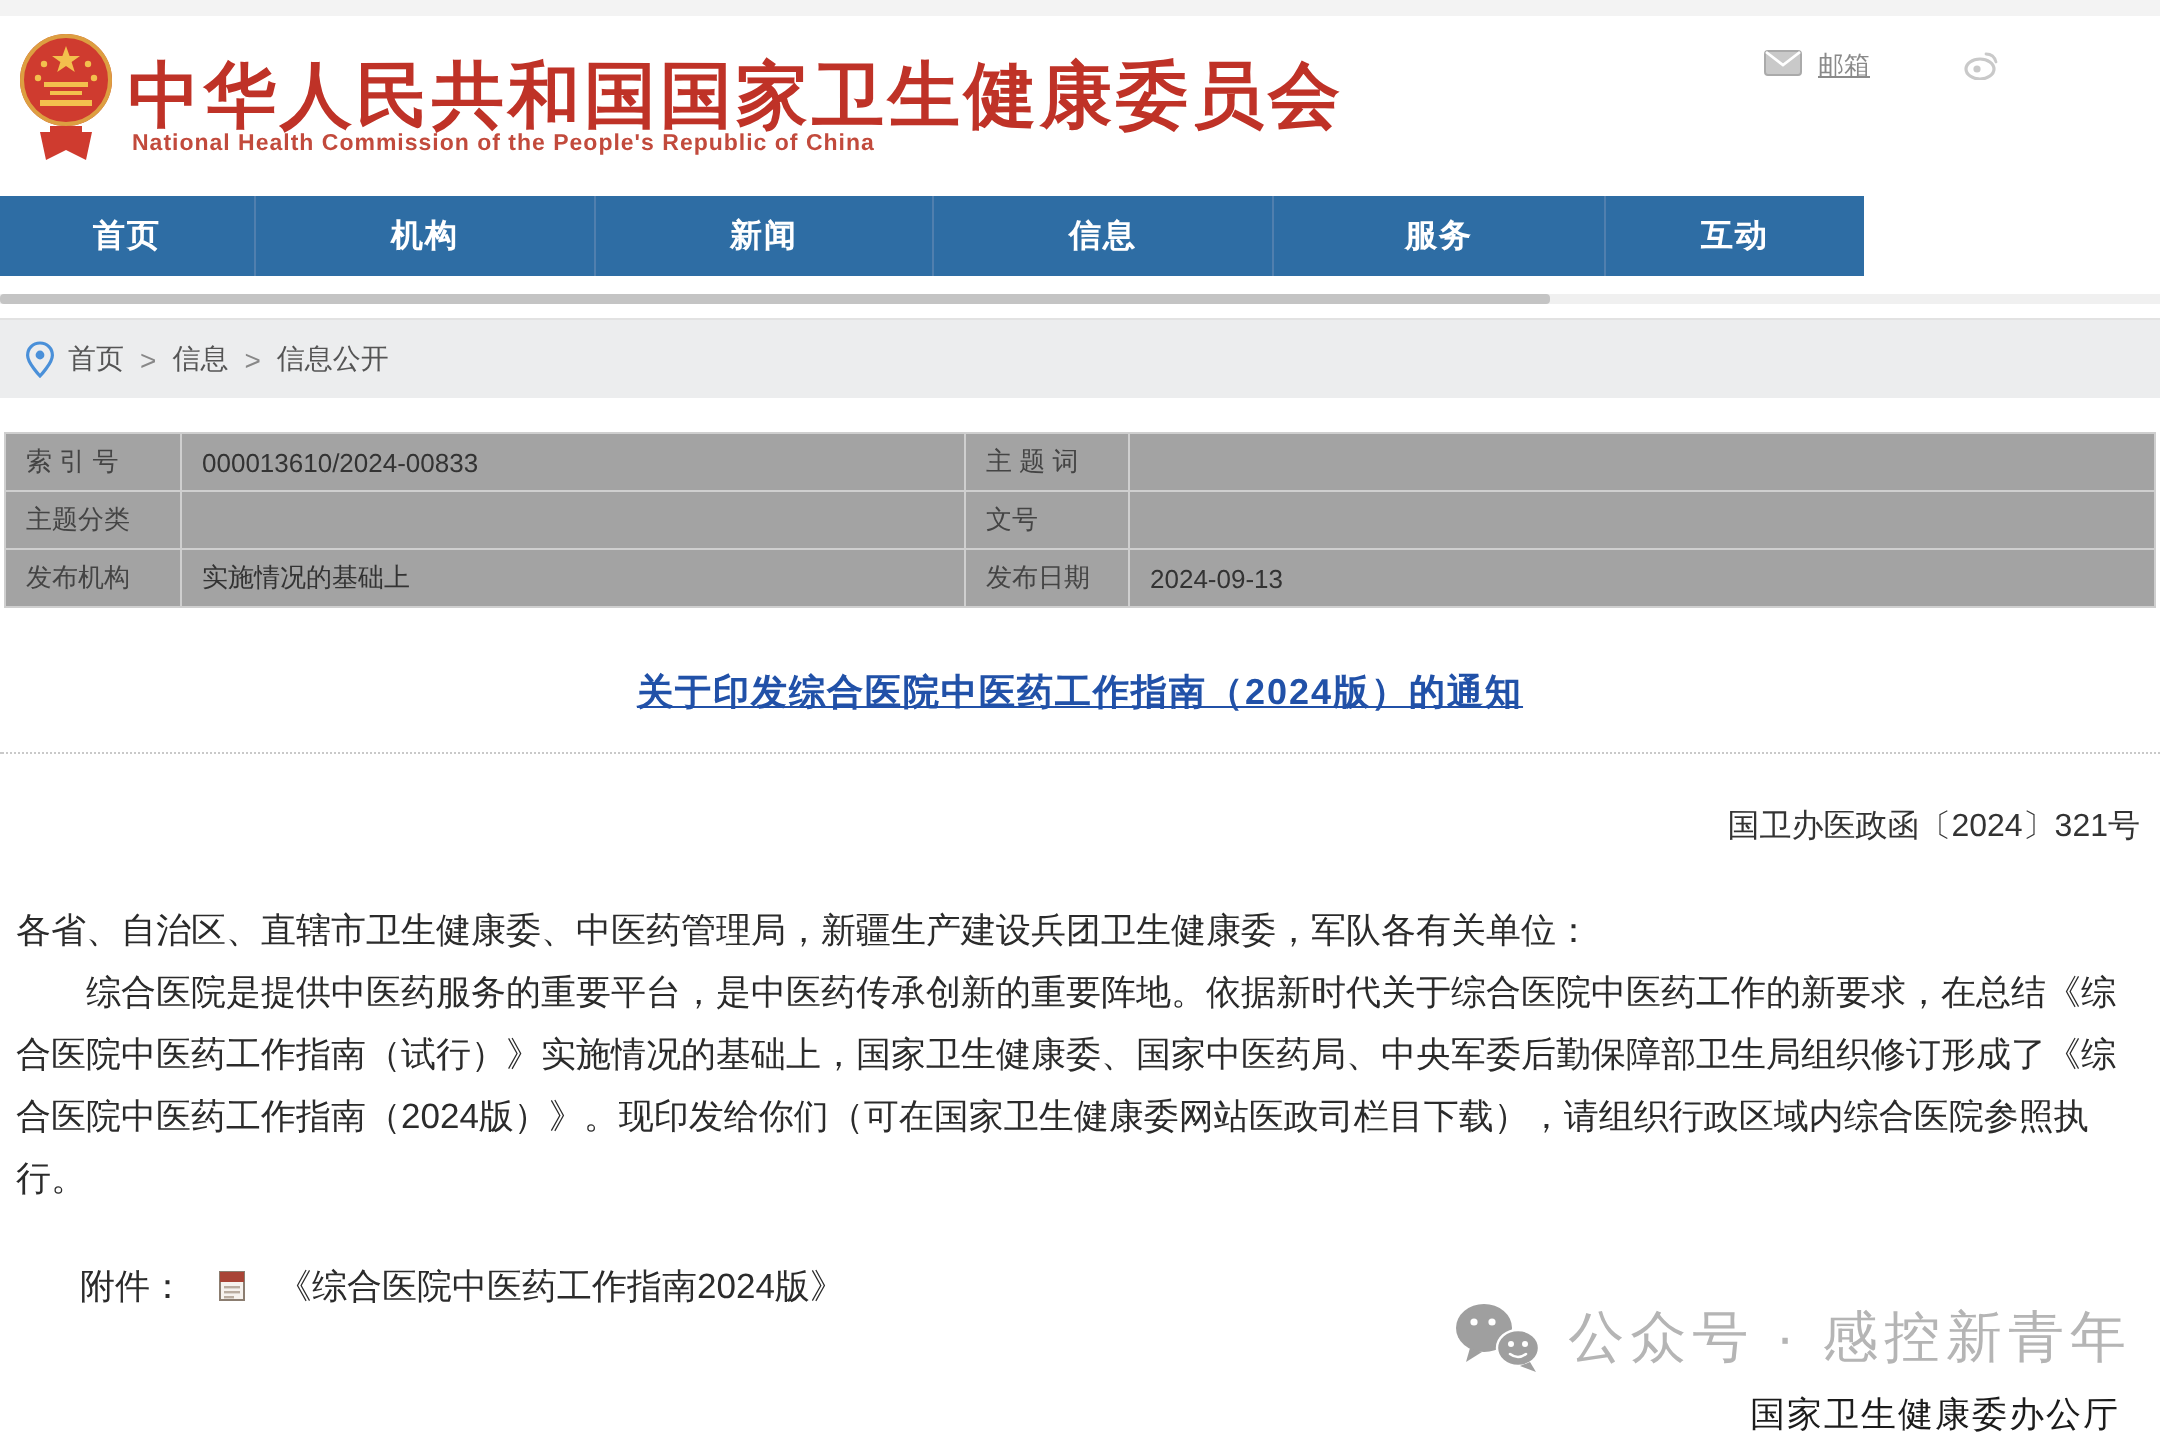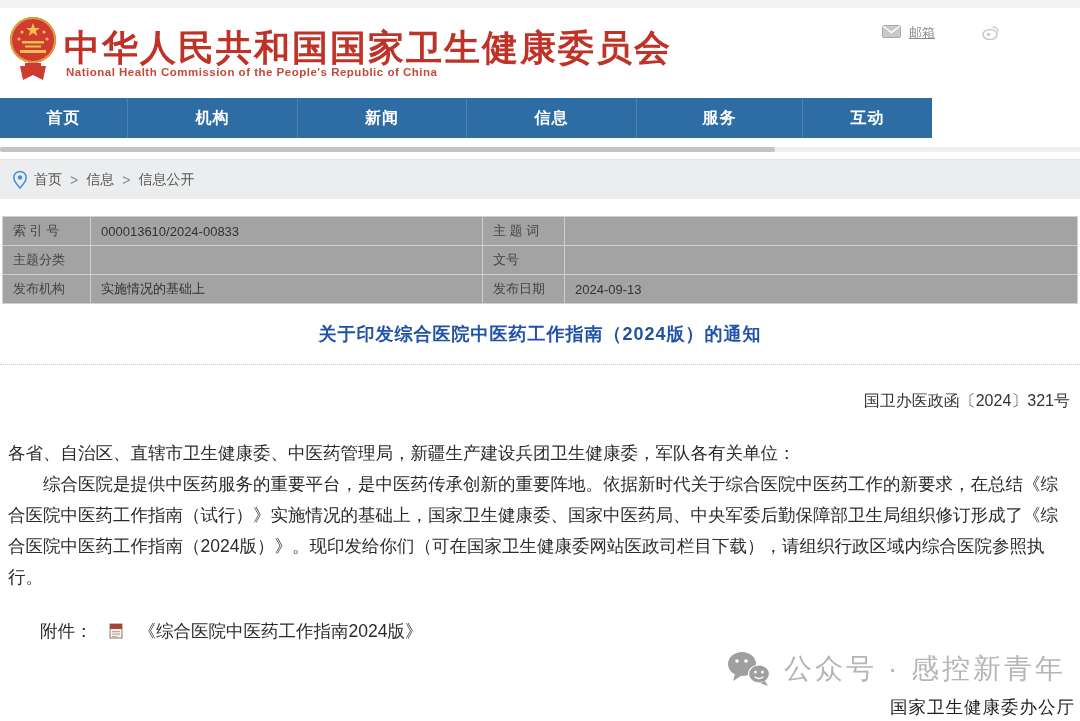--- a/index.html
+++ b/index.html
@@ -38,29 +38,29 @@
   .breadcrumb{margin-top:7px;height:40px;background:var(--breadcrumb-bg);
     border-top:1px solid #e2e2e2;display:flex;align-items:center;gap:6px;
     padding-left:12px;font-size:14px;color:#555;}
   .crumb{cursor:pointer;}
   .crumb-sep{color:#888;padding:0 2px;}
   
   .meta-table{width:1076px;margin:17px auto 0 auto;border-collapse:collapse;font-size:13px;color:#333;}
   .meta-table td{border:1px solid #cfcfcf;height:29px;padding:2px 10px;background:#a3a3a3;}
   .meta-table td.lbl{color:#444;}
   
-  .doc-title{margin-top:18px;text-align:center;color:var(--title-blue);
-    font-size:18px;font-weight:bold;letter-spacing:1px;}
+  .doc-title{margin-top:30px;text-align:center;color:var(--title-blue);
+    font-size:18px;font-weight:bold;letter-spacing:1px;text-decoration:underline;}
   .dotted-sep{margin-top:18px;border-top:1px dotted #c9c9c9;height:0;width:100%;}
   .doc-number{margin-top:26px;text-align:right;padding-right:10px;font-size:16px;color:#333;}
   .doc-body{margin-top:26px;padding:0 8px;font-size:17.5px;line-height:31px;color:#2b2b2b;}
   .doc-body p.indent{text-indent:2em;}
   .attachment{margin-top:26px;padding-left:40px;font-size:17.5px;color:#2b2b2b;display:flex;align-items:center;gap:16px;}
   .attachment a{color:#2b2b2b;text-decoration:none;cursor:pointer;}
-  .signature{position:absolute;right:5px;bottom:2px;font-size:17.5px;color:#1c1c1c;letter-spacing:1px;}
+  .signature{position:absolute;right:20px;bottom:2px;font-size:17.5px;color:#1c1c1c;letter-spacing:1px;}
   
   .watermark{position:absolute;right:14px;top:650px;display:flex;align-items:center;gap:12px;
     color:#b5b5b5;font-size:28px;letter-spacing:3px;pointer-events:none;}
 </style>
 </head>
 <body>
 
 <div class="top-strip"></div>
 
 <div class="header">

